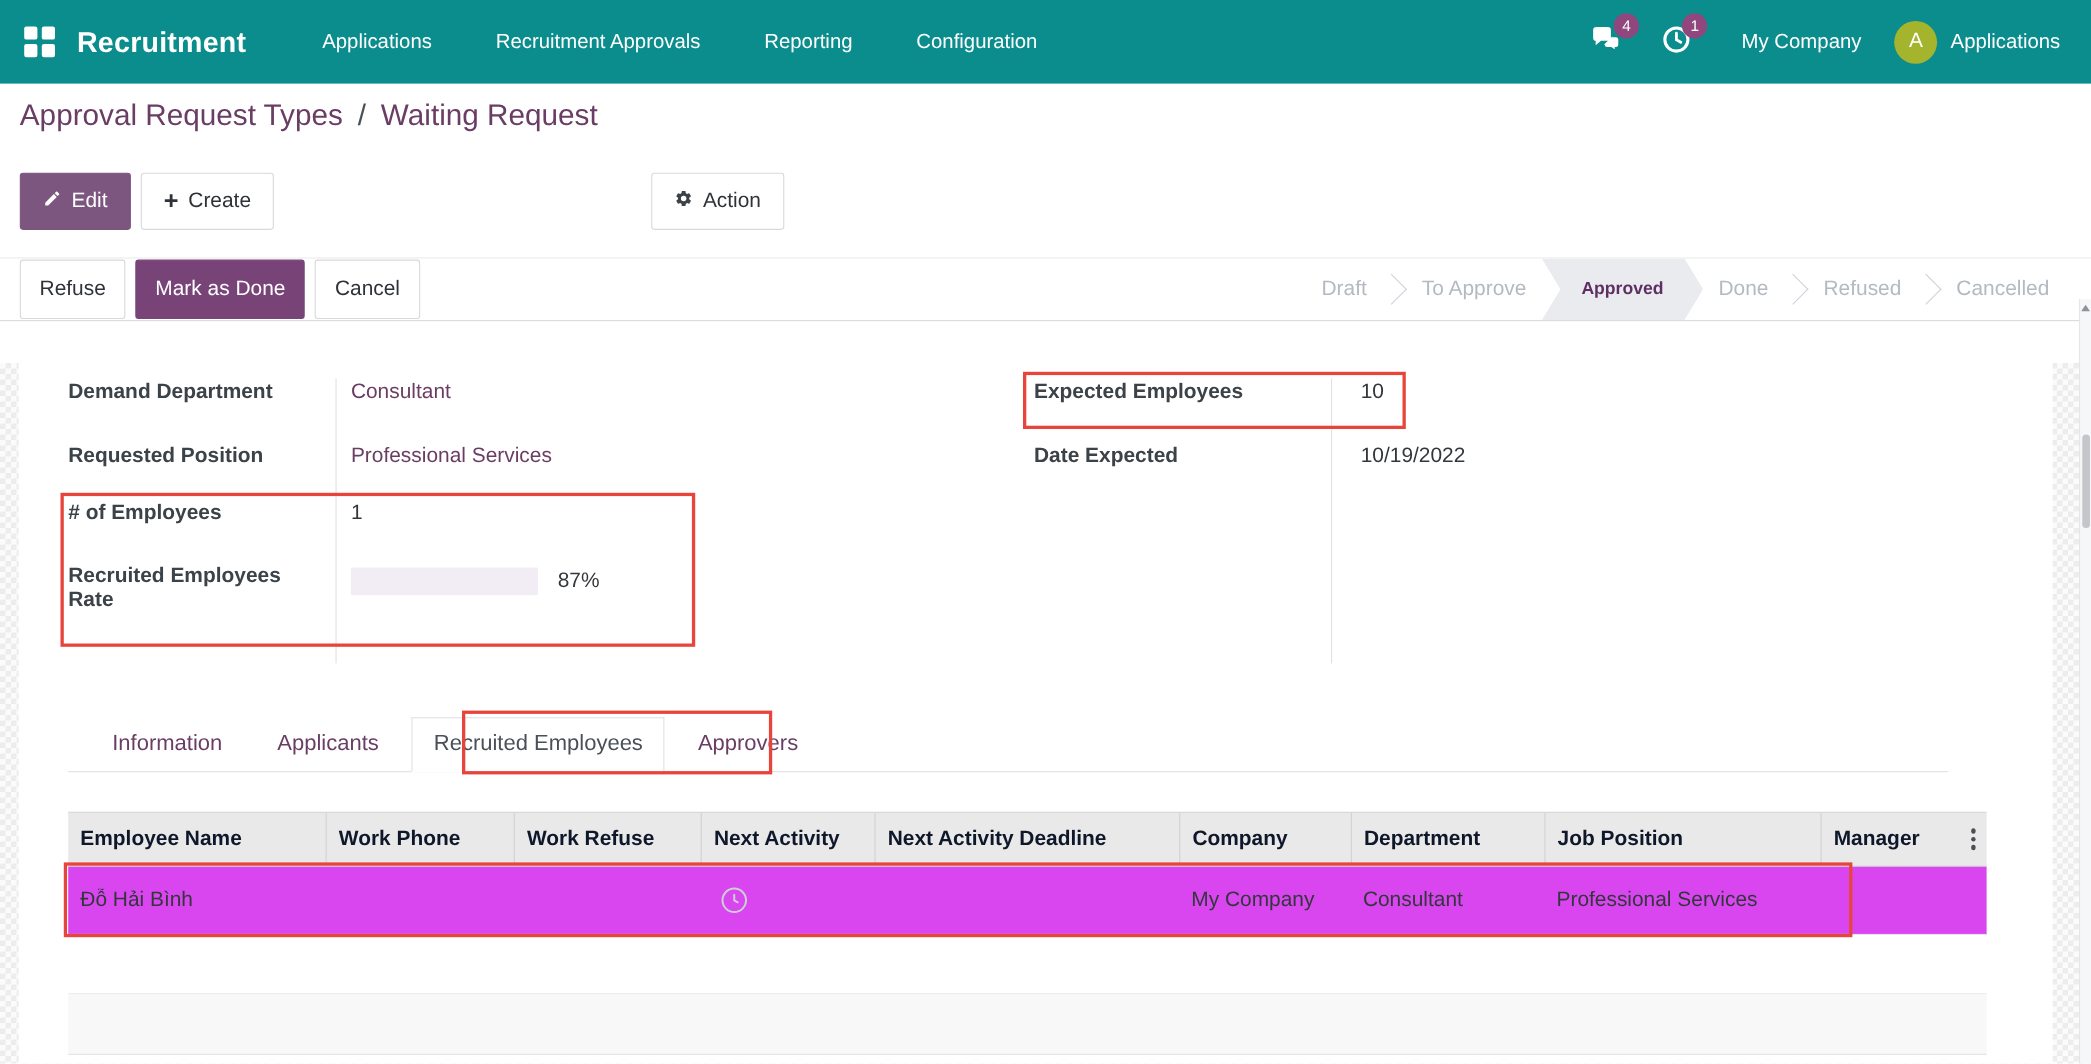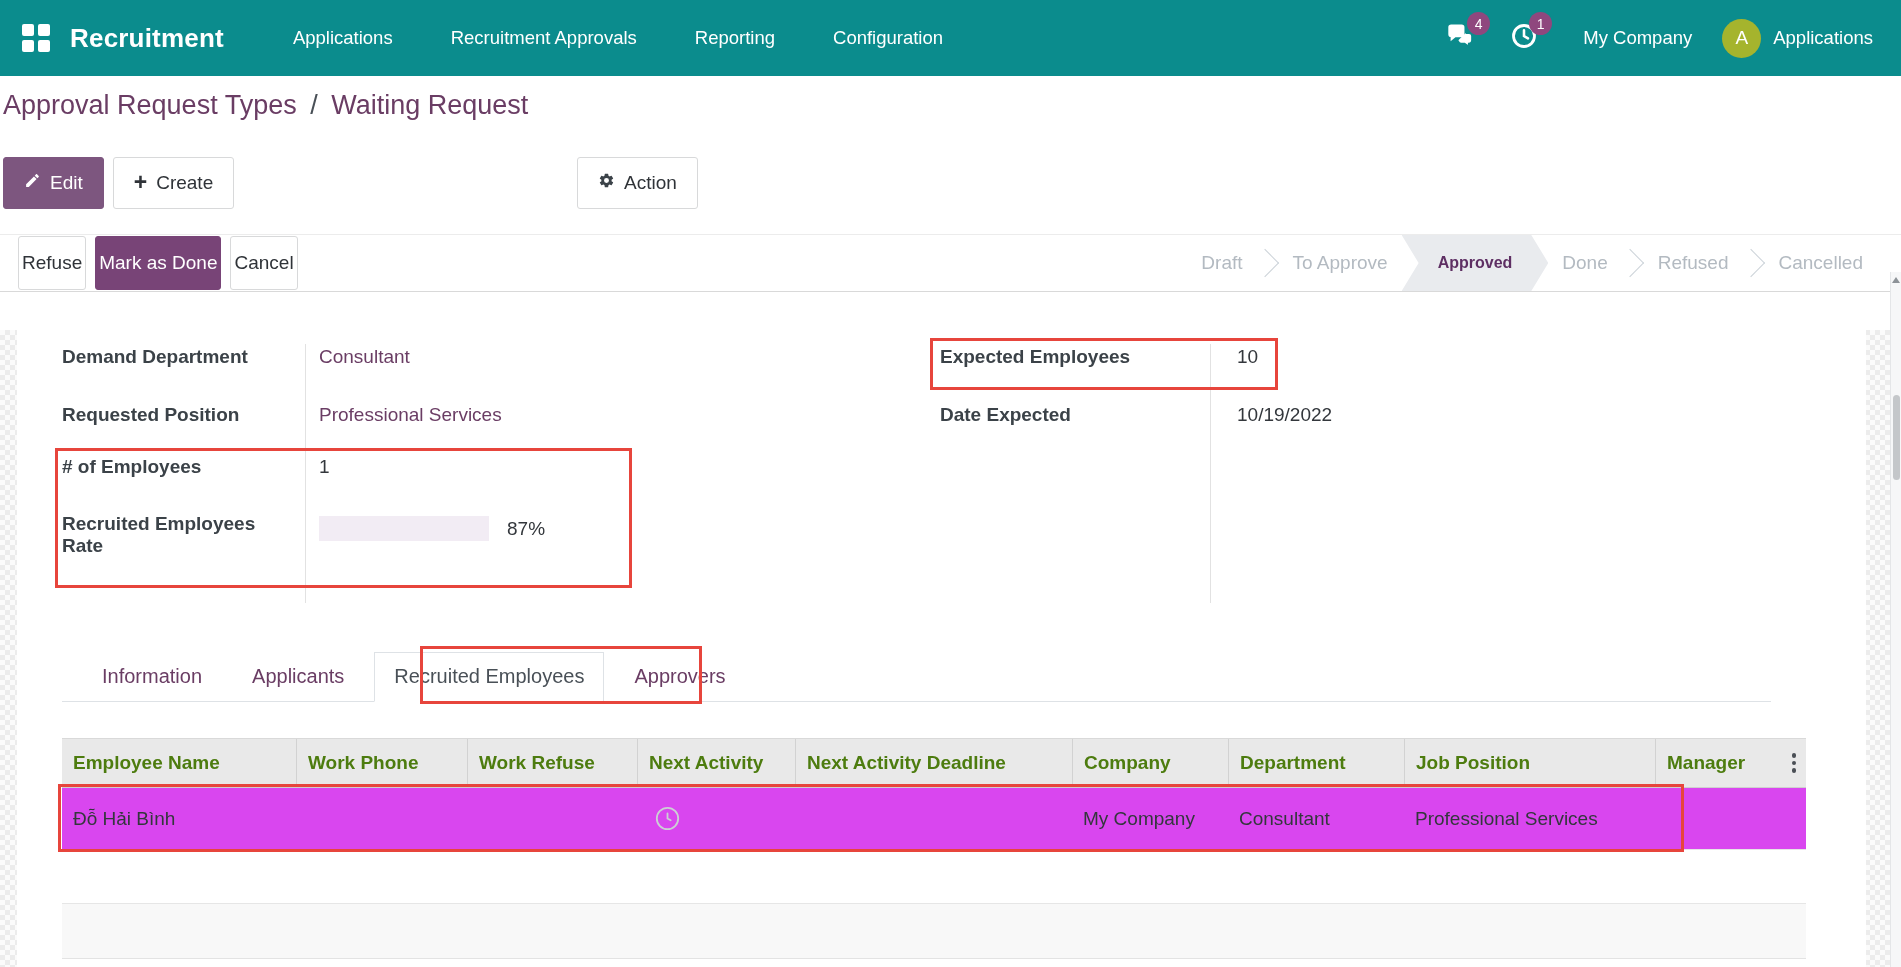--- a/index.html
+++ b/index.html
@@ -15,42 +15,42 @@
   .nav-item { font-size: 18.5px; padding: 0 29px; height: 76px; display: flex; align-items: center; cursor: pointer; }
   .nav-right { margin-left: auto; display: flex; align-items: center; }
   .nav-icon-btn { position: relative; margin: 0 17px; cursor: pointer; display: flex; align-items: center; }
   .nav-badge { position: absolute; top: -10px; right: -14px; min-width: 23px; height: 23px; border-radius: 12px; background: #8f477e; color: #fff; font-size: 14px; display: flex; align-items: center; justify-content: center; padding: 0 4px; }
   .company-name { font-size: 18.5px; margin: 0 30px 0 28px; cursor: pointer; }
   .user-menu { display: flex; align-items: center; cursor: pointer; margin-right: 6px; }
   .avatar { width: 39px; height: 39px; border-radius: 50%; background: #a5b42d; color: #fff; font-size: 19px; display: flex; align-items: center; justify-content: center; margin-right: 12px; }
   .user-name { font-size: 18.5px; }
 
   
-  .control-panel { padding: 0 3px; }
+  .control-panel { padding: 0 18px; }
   .breadcrumb { margin-top: 10px; font-size: 27px; line-height: 38px; }
   .bc-link { color: #6a3d64; cursor: pointer; text-decoration: none; }
   .bc-sep { color: #495057; margin: 0 6px; }
   .breadcrumb-line2 { font-size: 27px; line-height: 38px; color: #b6bcc2; padding-left: 15px; }
   .toolbar { margin-top: 33px; display: flex; align-items: flex-start; position: relative; height: 52px; }
   .btn { height: 52px; font-size: 19px; font-family: inherit; border: 1px solid #d8d9da; background: #fff; color: #2f3338; border-radius: 3px; padding: 0 20px; display: inline-flex; align-items: center; gap: 9px; cursor: pointer; }
   .btn-primary { background: #7d567f; border-color: #7d567f; color: #fff; }
   .btn + .btn { margin-left: 9px; }
   .plus-glyph { font-size: 23px; font-weight: 700; line-height: 1; position: relative; top: -1px; }
   .action-wrap { position: absolute; left: 574px; top: 0; }
   .pager { margin-left: auto; margin-right: 33px; display: flex; align-items: center; }
   .pager-count { font-size: 21px; color: #495057; margin-right: 24px; }
   .pager-btn { width: 57px; height: 52px; background: #fff; border: 1px solid #d8d9da; display: flex; align-items: center; justify-content: center; cursor: pointer; }
   .pager-btn + .pager-btn { margin-left: -1px; }
   .chev { width: 13px; height: 13px; border-left: 3.5px solid #2b3135; border-bottom: 3.5px solid #2b3135; }
   .chev-left  { transform: rotate(45deg); margin-left: 4px; }
   .chev-right { transform: rotate(225deg); margin-right: 4px; }
 
   
   .statusbar { margin-top: 25px; height: 58px; border-top: 1px solid #ececec; border-bottom: 1px solid #d9d9d9; display: flex; align-items: center; padding-left: 18px; background: #fff; }
-  .sb-btn { height: 54px; font-size: 19px; font-family: inherit; background: #fff; border: 1px solid #d8d9da; border-radius: 3px; padding: 0 3px; color: #2f3338; cursor: pointer; }
+  .sb-btn { height: 54px; font-size: 19px; font-family: inherit; background: #fff; border: 1px solid #d8d9da; border-radius: 3px; padding: 0 17px; color: #2f3338; cursor: pointer; }
   .sb-btn + .sb-btn { margin-left: 9px; }
   .sb-btn-done { background: #784477; border-color: #784477; color: #fff; }
   .steps { margin-left: auto; margin-right: 28px; display: flex; align-items: center; height: 100%; }
   .step { font-size: 19px; color: #b3bac1; padding: 0 10px; cursor: pointer; }
   .step-sep { width: 20px; height: 20px; border-top: 1px solid #ccd3d9; border-right: 1px solid #ccd3d9; transform: rotate(45deg); margin: 0 8px 0 2px; }
   .step-active { background: #e9ebee; color: #5e2f63; font-weight: 700; height: 56px; display: flex; align-items: center; padding: 0 36px; margin: 0 4px;
     clip-path: polygon(0 0, calc(100% - 17px) 0, 100% 50%, calc(100% - 17px) 100%, 0 100%, 17px 50%); }
 
   
   .content { position: absolute; top: 330px; left: 0; right: 0; bottom: 0;
@@ -80,21 +80,21 @@
   .progress-fill { height: 100%; background: #6d3d73; }
   .progress-text { margin-left: 18px; font-size: 19px; color: #33373c; }
 
   
   .tabbar { margin: 63px 95px 0 45px; border-bottom: 1px solid #dee2e6; display: flex; padding-left: 20px; }
   .tab { font-size: 20px; color: #6a3d64; padding: 12px 19px; margin-right: 10px; cursor: pointer; border: 1px solid transparent; }
   .tab-active { color: #495057; background: #fff; border-color: #dee2e6 #dee2e6 #fff #dee2e6; margin-bottom: -1px; }
 
   
   .listview { margin: 36px 0 0 45px; width: 1744px; font-size: 19px; }
-  .lv-head { display: flex; background: #e9e9e9; border-top: 1px solid #d9d9d9; border-bottom: 1px solid #cfcfcf; height: 50px; align-items: center; font-weight: 700; color: #4d7c0f; }
+  .lv-head { display: flex; background: #e9e9e9; border-top: 1px solid #d9d9d9; border-bottom: 1px solid #cfcfcf; height: 50px; align-items: center; font-weight: 700; color: #0f172a; }
   .lv-head .lv-cell { border-left: 1px solid #d2d2d2; height: 100%; display: flex; align-items: center; }
   .lv-head .lv-cell:first-child { border-left: none; }
   .lv-row { display: flex; background: #d946ef; height: 62px; align-items: center; border-bottom: 1px solid #e6e6e6; cursor: pointer; }
   .lv-cell { padding-left: 11px; overflow: hidden; white-space: nowrap; }
   .c0 { width: 234px; } .c1 { width: 171px; } .c2 { width: 170px; } .c3 { width: 158px; }
   .c4 { width: 277px; } .c5 { width: 156px; } .c6 { width: 176px; } .c7 { width: 251px; } .c8 { width: 151px; }
   .lv-cell-manager { display: flex; align-items: center; }
   .vdots { margin-left: auto; padding-right: 10px; display: flex; flex-direction: column; gap: 3px; cursor: pointer; }
   .vdots i { width: 4.5px; height: 4.5px; background: #4a4f55; border-radius: 50%; }
   .lv-empty-white { height: 54px; background: #fff; border-bottom: 1px solid #e6e6e6; }

